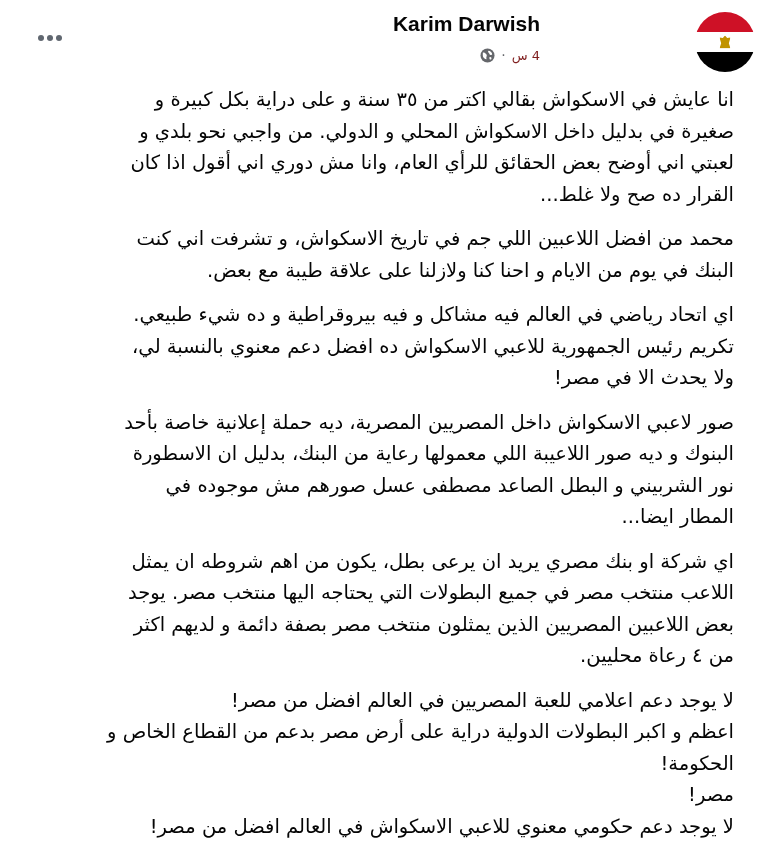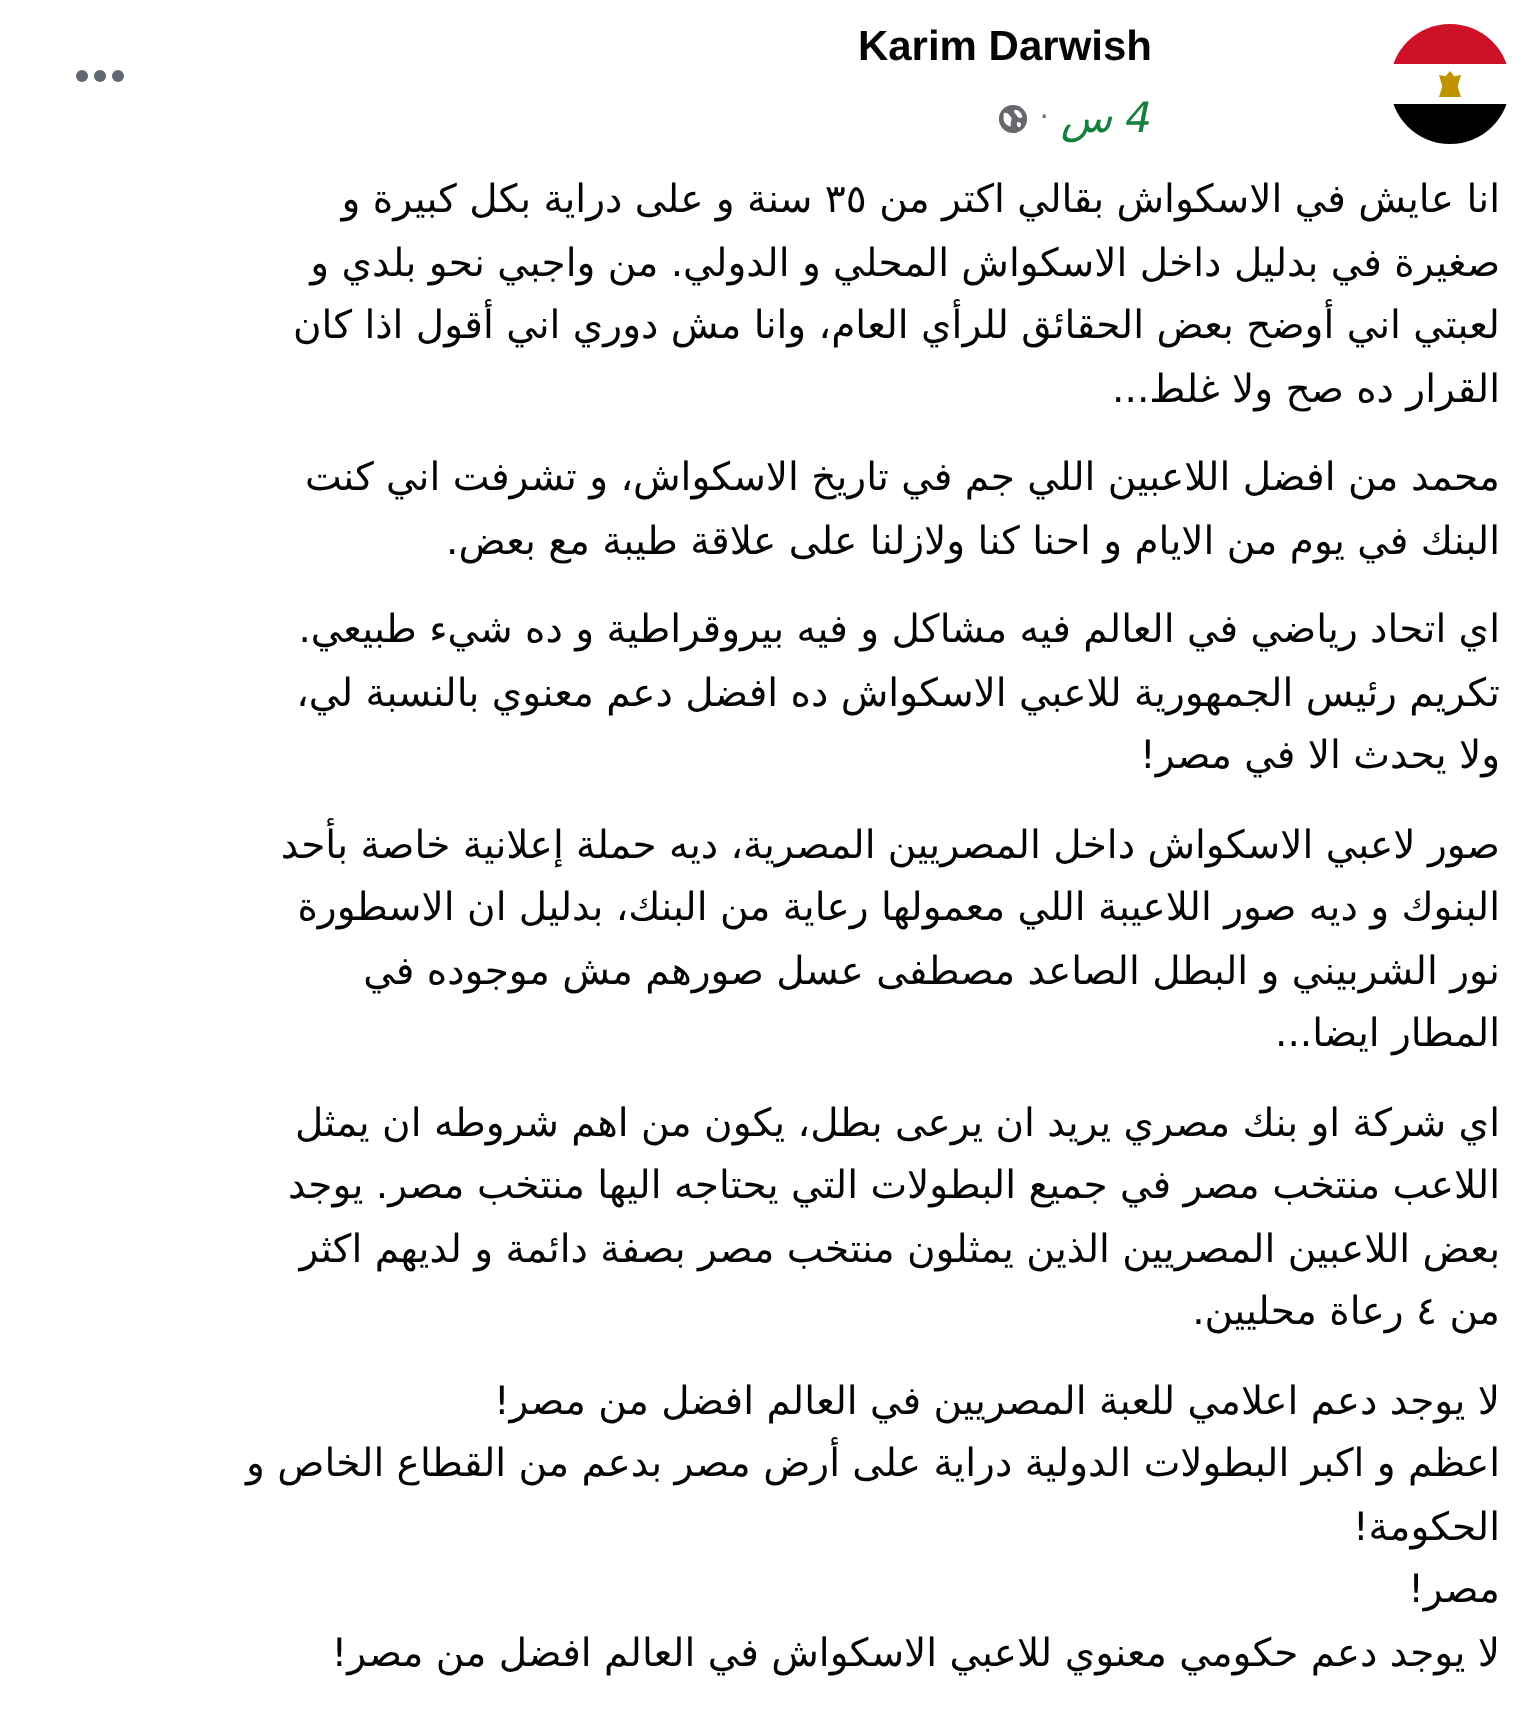--- a/index.html
+++ b/index.html
@@ -1,38 +1,38 @@
 <!DOCTYPE html>
 <html><head>
 <meta charset="utf-8">
 <style>
   html, body { margin:0; padding:0; background:#ffffff; }
   body { width:768px; height:864px; overflow:hidden; position:relative;
          font-family:"DejaVu Sans","Liberation Sans",sans-serif; color:#050505; }
-  .header { position:absolute; top:0; left:0; width:636px; height:80px;padding-left:36px; }
+  .header { position:absolute; top:0; left:0; width:636px; height:80px; }
   .avatar { position:absolute; left:695px; top:12px; width:60px; height:60px; border-radius:50%;
             overflow:hidden; display:flex; flex-direction:column; }
   .avatar .stripe { flex:1; position:relative; }
   .avatar .red { background:#ce1126; }
   .avatar .white { background:#ffffff; }
   .avatar .black { background:#000000; }
   .eagle { position:absolute; left:50%; top:50%; transform:translate(-50%,-50%);
            width:11px; height:13px; background:#c09300; clip-path:polygon(50% 0,70% 20%,100% 15%,85% 60%,100% 100%,0 100%,15% 60%,0 15%,30% 20%); }
   .author { position:absolute; right:96px; top:12px; font-family:"Liberation Sans",sans-serif;
             font-weight:bold; font-size:21px; color:#050505; white-space:nowrap; cursor:pointer; }
   .meta { position:absolute; right:96px; top:47px; display:flex; align-items:center; gap:6px;
           font-size:15px; color:#65676b; direction:ltr; white-space:nowrap; }
   .globe { width:15px; height:15px; display:inline-block; }
   .dot-sep { color:#65676b; font-size:14px; }
-  .time { font-size:21px; color:#15803d; direction:rtl;font-style:italic; }
+  .time { font-size:13px; color:#7f1d1d; direction:rtl; }
   .more { position:absolute; left:32px; top:29px; display:flex; gap:3px; cursor:pointer; padding:6px; }
   .more span { width:6px; height:6px; border-radius:50%; background:#606770; display:block; }
   .body { position:absolute; top:84px; left:14px; width:736px; direction:rtl; text-align:right;
           font-size:19.5px; line-height:31.5px; }
-  .para { margin:0 0 13px 0; white-space:normal; }
+  .para { margin:0 16px 13px 0; white-space:normal; }
   .line { display:block; white-space:nowrap; }
 </style>
 </head>
 <body>
 
 <div class="header">
   <div class="avatar">
     <div class="stripe red"></div>
     <div class="stripe white">
         <span class="eagle"></span>

